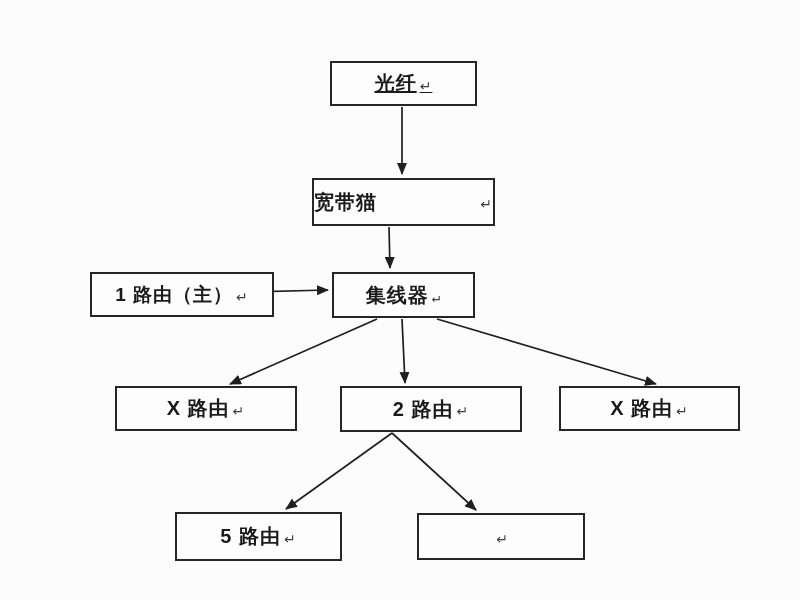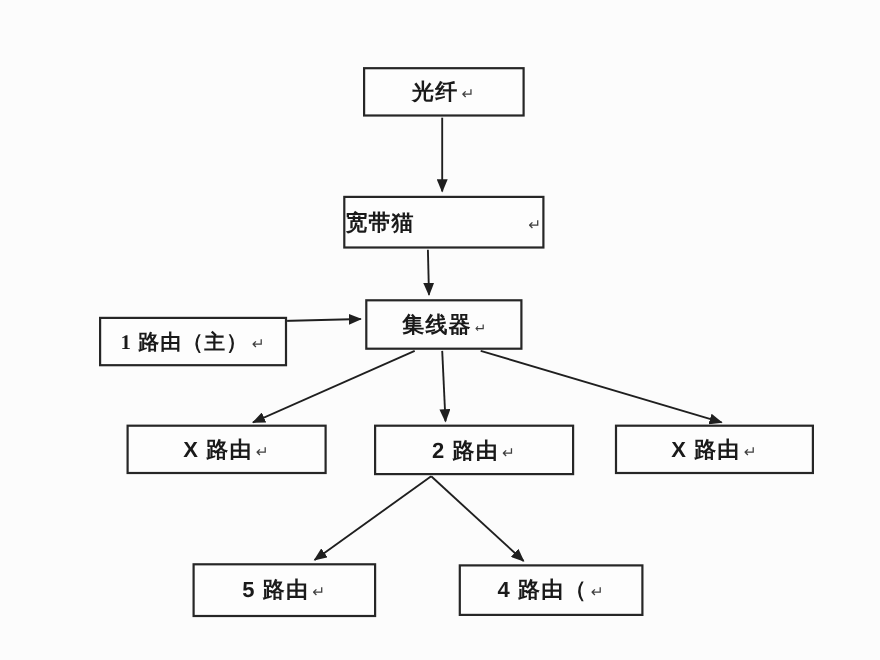--- a/index.html
+++ b/index.html
@@ -36,23 +36,23 @@
     white-space: nowrap;
   }
   .node .pmark {
     font-size: 14px;
     font-weight: 400;
     color: #3f3f3f;
     margin-left: 3px;
     transform: translateY(2px);
   }
   
-  .n-fiber         { left: 330px; top:  61px; width: 147px; height: 45px; }
+  .n-fiber         { left: 330px; top:  61px; width: 147px; height: 45px; text-decoration: underline; }
   .n-modem         { left: 312px; top: 178px; width: 183px; height: 48px; justify-content: space-between; }
-  .n-router1       { left:  90px; top: 288px; width: 171px; height: 45px; font-size: 19px; font-family: Liberation Serif, serif; }
+  .n-router1       { left:  90px; top: 272px; width: 184px; height: 45px; font-size: 19px; }
   .n-hub           { left: 332px; top: 272px; width: 143px; height: 46px; font-family: Liberation Mono, monospace; }
   .n-routerx-left  { left: 115px; top: 386px; width: 182px; height: 45px; }
   .n-router2       { left: 340px; top: 386px; width: 182px; height: 46px; justify-content: center; }
   .n-routerx-right { left: 559px; top: 386px; width: 181px; height: 45px; }
   .n-router3       { left: 175px; top: 512px; width: 167px; height: 49px; }
   .n-router4       { left: 417px; top: 513px; width: 168px; height: 47px; }
 </style>
 </head>
 <body>
 
@@ -108,17 +108,16 @@
     <span class="lbl">X 路由</span>
       <span class="pmark">↵</span>
   </div>
 
   <div class="node n-router3">
     <span class="lbl">5 路由</span>
       <span class="pmark">↵</span>
   </div>
 
   <div class="node n-router4">
-    <span class="lbl">4 路由（</span>
       <span class="pmark">↵</span>
   </div>
 
 </div>
 
 </body></html>

